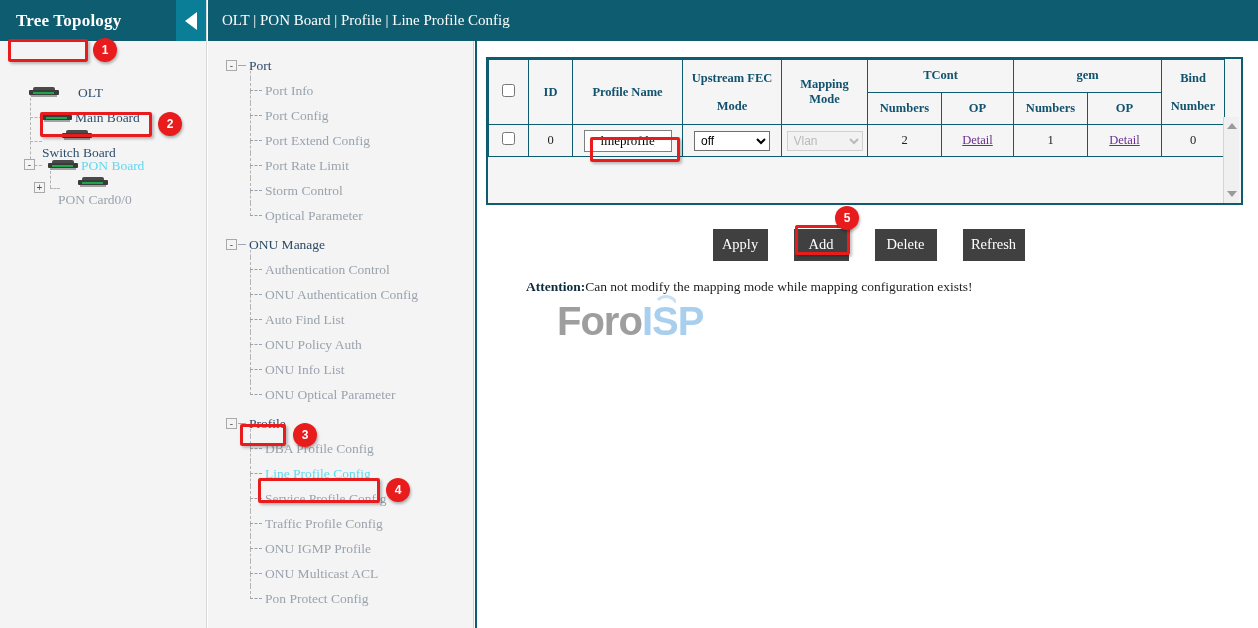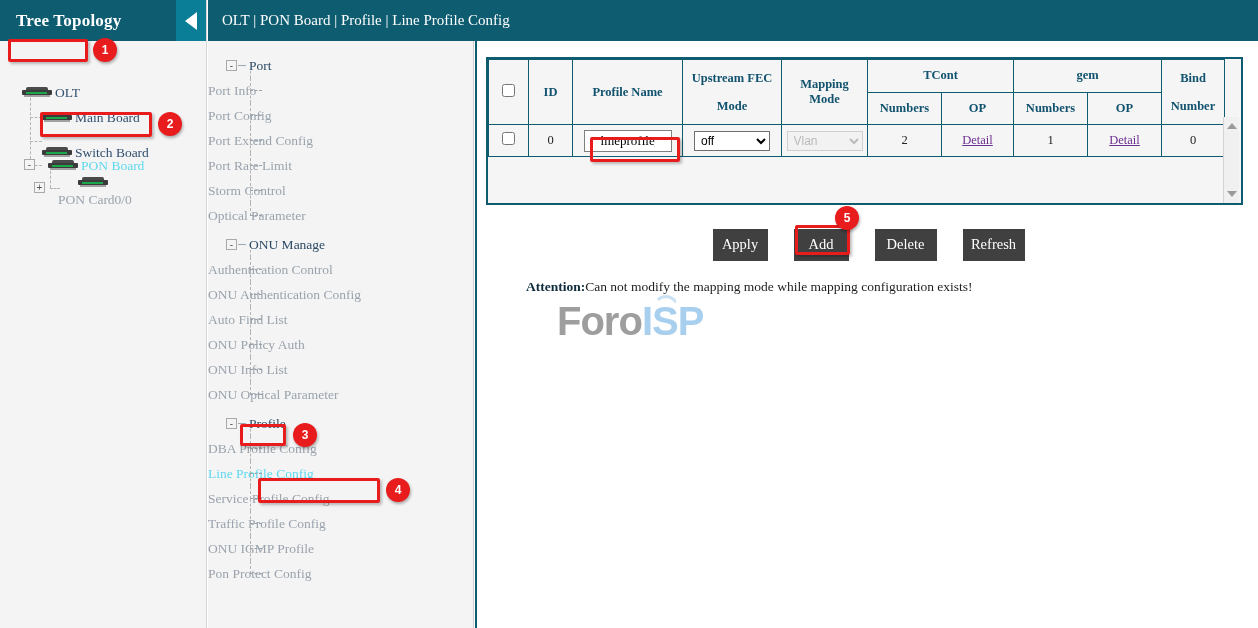--- a/index.html
+++ b/index.html
@@ -142,20 +142,21 @@
   .mgroup .dash {
     position: absolute; left: 30px; top: 12px;
     width: 8px; border-top: 1px solid #9aa7b4;
   }
   .mitem {
     position: relative;
     height: 25px;
     font-size: 13.5px;
     color: #9aa3ad;
     line-height: 25px;
+    padding-left: 57px;
     cursor: pointer;
     white-space: nowrap;
   }
   .mitem.active { color: #5fd8ef; }
   .mitem .tick {
     position: absolute; left: 42px; top: 12px;
     width: 12px;
     border-top: 1px dashed #9aa3ad;
   }
   .mitem .stem {
@@ -368,41 +369,41 @@
     </div>
     <div id="tree-body">
 
       <div class="vline" style="left:30px; top:52px; height:76px;"></div>
       <div class="hline" style="left:30px; top:76px; width:12px;"></div>
       <div class="hline" style="left:30px; top:100px; width:12px;"></div>
       <div class="hline" style="left:30px; top:124px; width:12px;"></div>
       <div class="vline" style="left:50px; top:130px; height:17px;"></div>
       <div class="hline" style="left:50px; top:147px; width:10px;"></div>
 
-      <div class="tnode" style="position:absolute; left:22px; top:40px;">
+      <div class="tnode" style="position:absolute; left:29px; top:40px;gap:16px;">
         <span class="dev-icon">
           <span class="top"></span>
             <span class="base"></span>
             <span class="led"></span>
             <span class="shadow"></span>
         </span>
         <span class="lbl">OLT</span>
       </div>
 
       <div class="tnode" style="position:absolute; left:42px; top:65px;">
         <span class="dev-icon">
           <span class="top"></span>
             <span class="base"></span>
             <span class="led"></span>
             <span class="shadow"></span>
         </span>
         <span class="lbl">Main Board</span>
       </div>
 
-      <div class="tnode" style="position:absolute; left:42px; top:100px;">
+      <div class="tnode" style="position:absolute; left:42px; top:89px;flex-direction:column;">
         <span class="dev-icon">
           <span class="top"></span>
             <span class="base"></span>
             <span class="led"></span>
             <span class="shadow"></span>
         </span>
         <span class="lbl">Switch Board</span>
       </div>
 
       <div class="expander" style="left:24px; top:118px;">-</div>
@@ -466,20 +467,21 @@
       <span class="exp">-</span>
       <span class="dash"></span>
       <span class="gstem"></span>
       <span>Profile</span>
     </div>
     <div class="mitem"><span class="stem"></span><span class="stemdown"></span><span class="tick"></span><span>DBA Profile Config</span></div>
     <div class="mitem active"><span class="stem"></span><span class="stemdown"></span><span class="tick"></span><span>Line Profile Config</span></div>
     <div class="mitem"><span class="stem"></span><span class="stemdown"></span><span class="tick"></span><span>Service Profile Config</span></div>
     <div class="mitem"><span class="stem"></span><span class="stemdown"></span><span class="tick"></span><span>Traffic Profile Config</span></div>
     <div class="mitem"><span class="stem"></span><span class="stemdown"></span><span class="tick"></span><span>ONU IGMP Profile</span></div>
+    <div class="mitem"><span class="stem"></span><span class="stemdown"></span><span class="tick"></span><span>ONU Multicast ACL</span></div>
     <div class="mitem last"><span class="stem"></span><span class="tick"></span><span>Pon Protect Config</span></div>
 
   </div>
 
   <div id="content">
 
     <div id="table-wrap">
       <table class="grid">
         <colgroup>
           <col style="width:40px">

